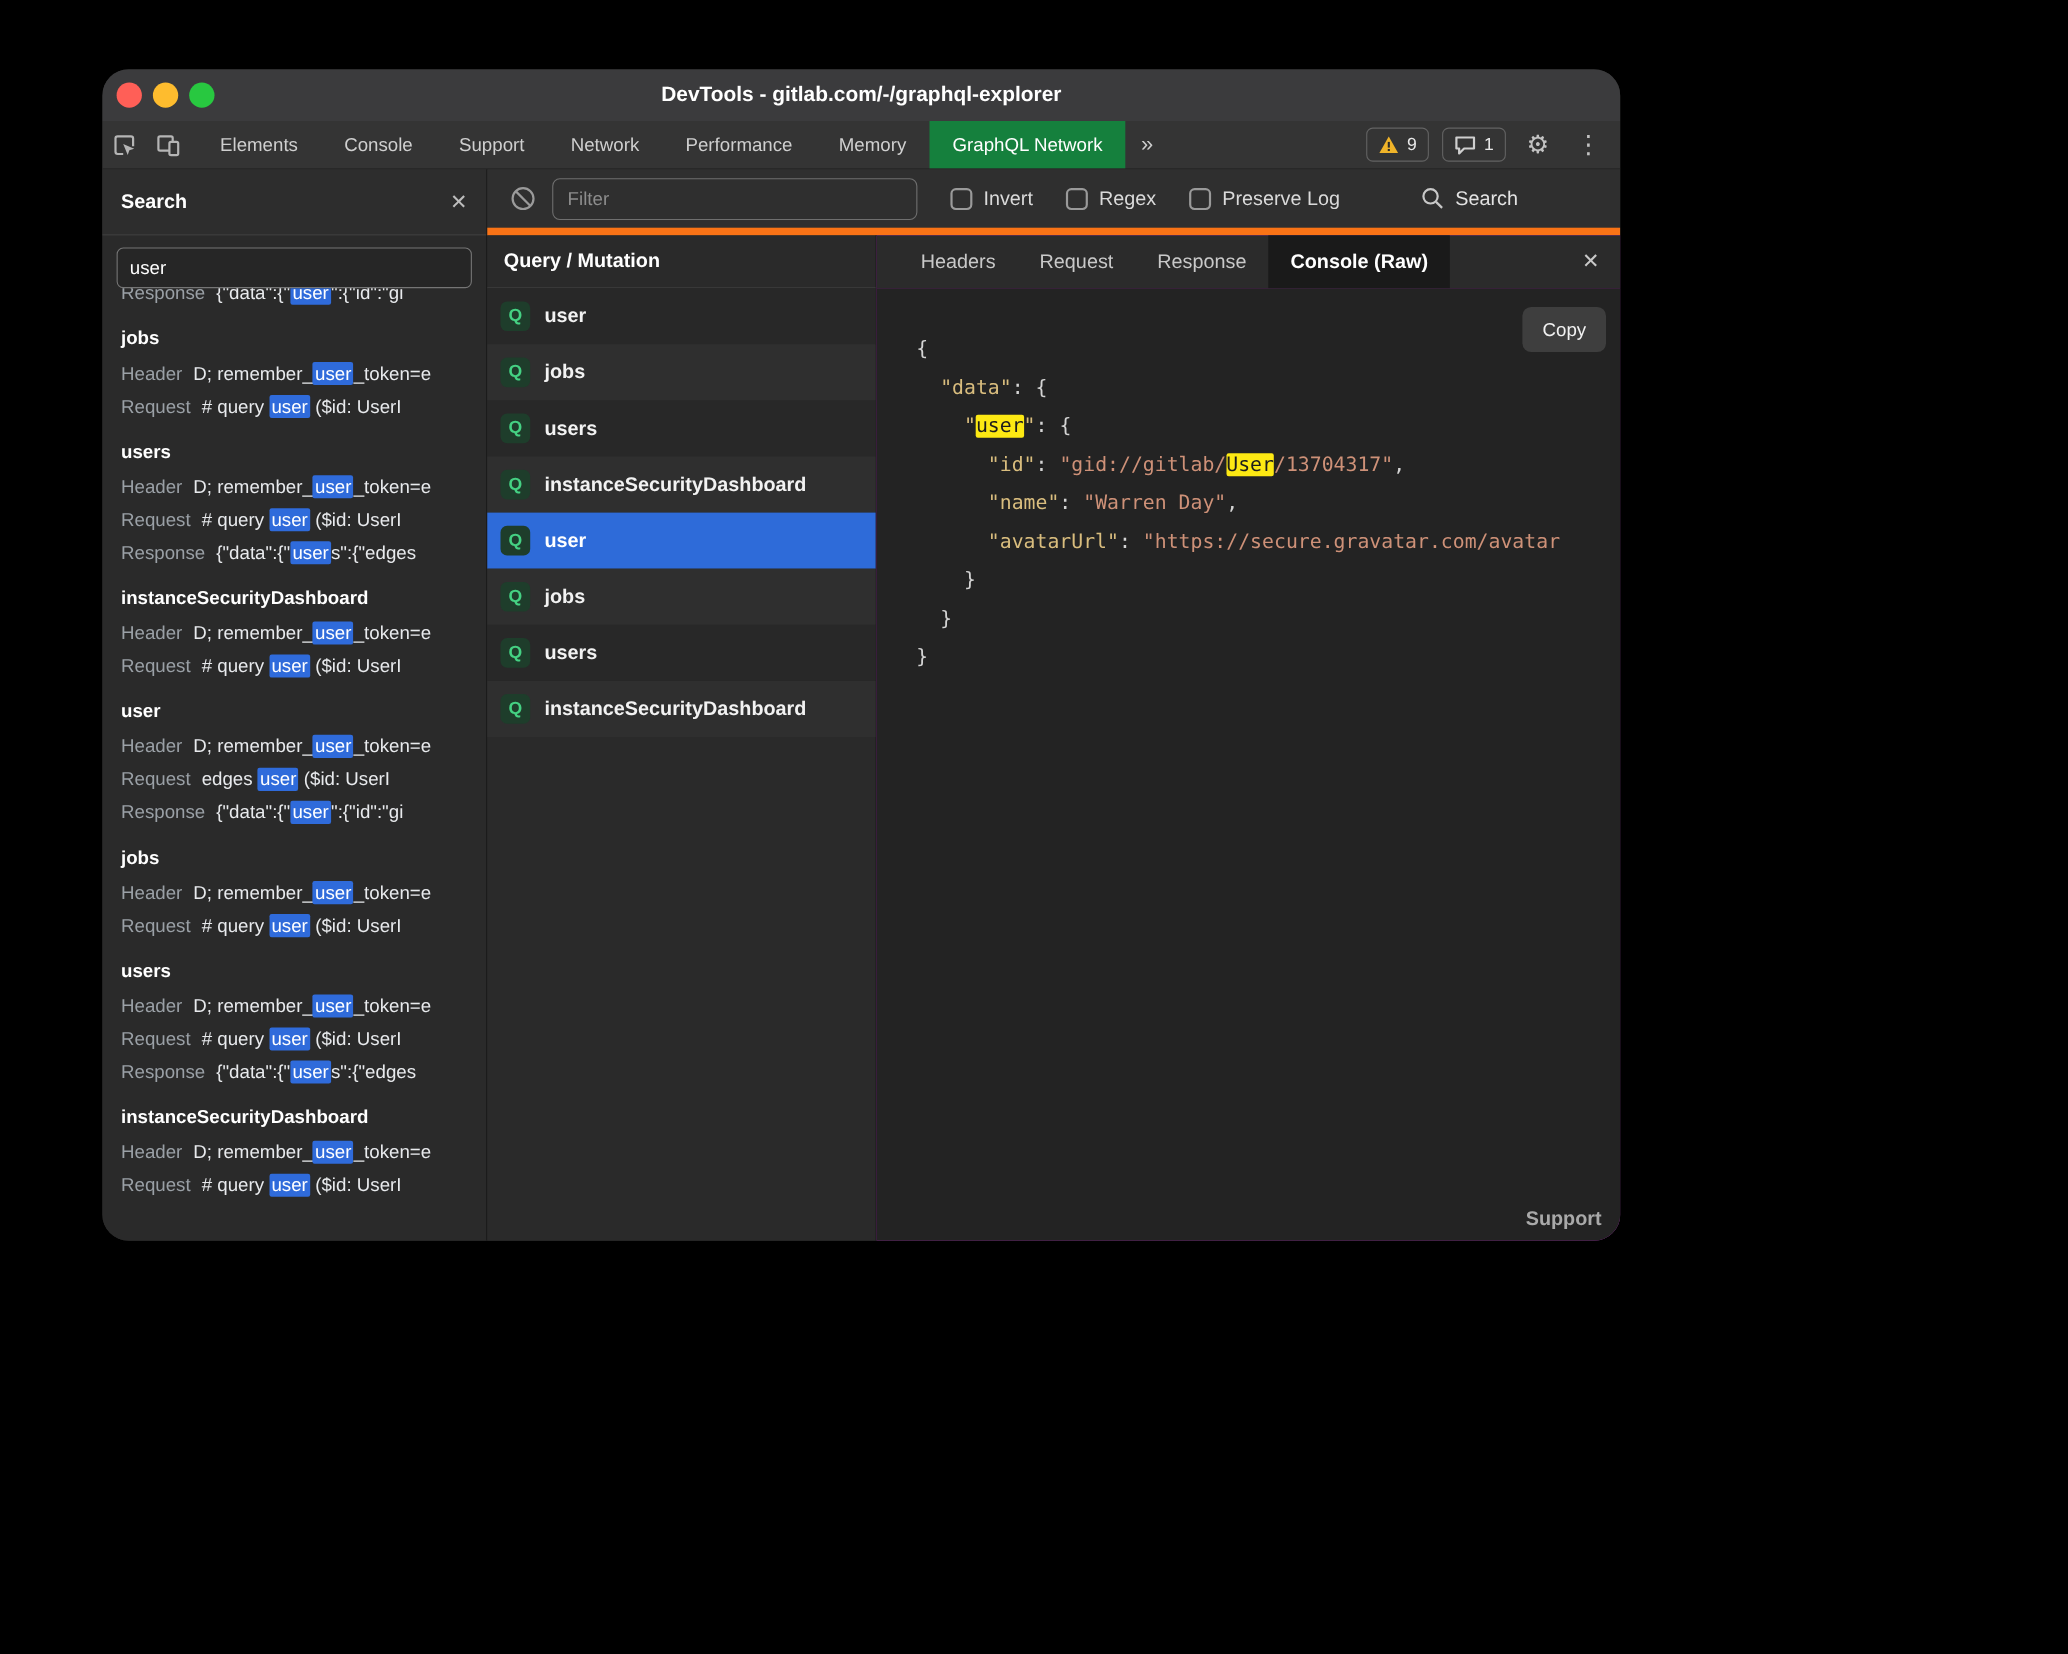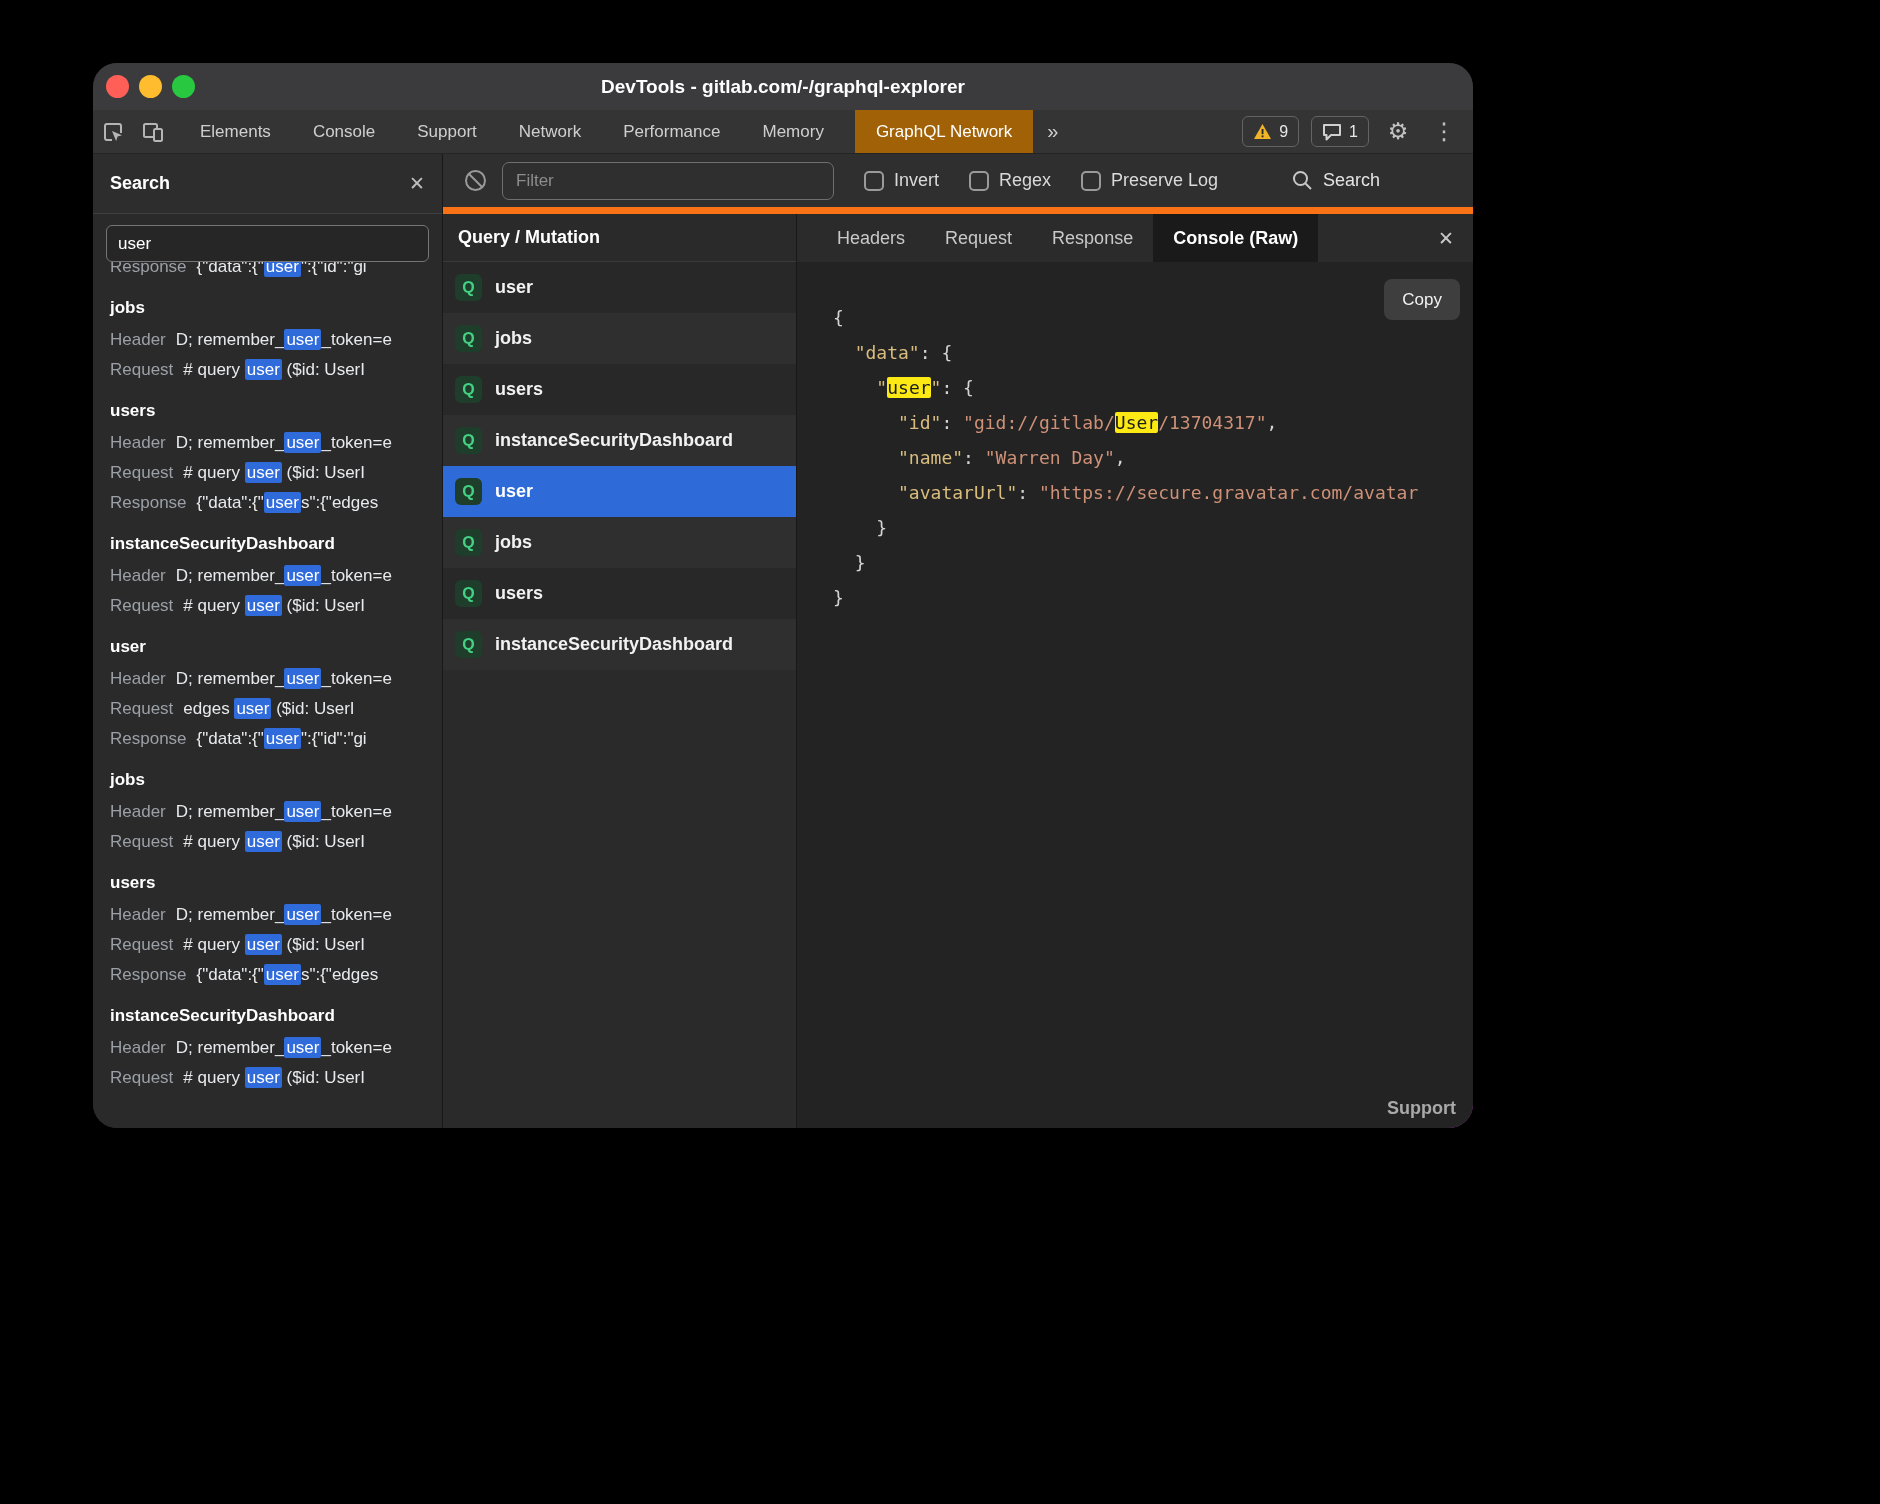--- a/index.html
+++ b/index.html
@@ -18,21 +18,21 @@
   .light.yellow{background:#febc2e;}
   .light.green{background:#28c840;}
   .title{position:absolute;left:0;right:0;text-align:center;color:#fff;font-size:19px;font-weight:700;}
 
   
   .tabbar{height:44px;background:#343434;display:flex;align-items:stretch;flex:0 0 auto;
           font-size:17px;color:#cfcfcf;border-bottom:1px solid #242424;}
   .tb-icon{display:flex;align-items:center;justify-content:center;width:40px;height:100%;}
   .tabs-wrap{display:flex;align-items:stretch;margin-left:6px;}
   .tab{display:flex;align-items:center;padding:0 21px;white-space:nowrap;}
-  .tab.active{background:#a16207;color:#fff;margin-left:10px;}
+  .tab.active{background:#15803d;color:#fff;}
   .chevrons{display:flex;align-items:center;padding:0 14px;font-size:20px;color:#cfcfcf;}
   .tabbar-right{display:flex;align-items:center;margin-left:auto;gap:12px;padding-right:12px;}
   .badge-btn{display:flex;align-items:center;gap:7px;border:1px solid #636363;border-radius:6px;
              height:31px;padding:0 10px;color:#e8e8e8;font-size:16px;background:transparent;}
   .glyph-btn{display:flex;align-items:center;justify-content:center;width:34px;height:34px;
              color:#c3c3c3;font-size:23px;}
 
   
   .main{flex:1;display:flex;min-height:0;}
 

